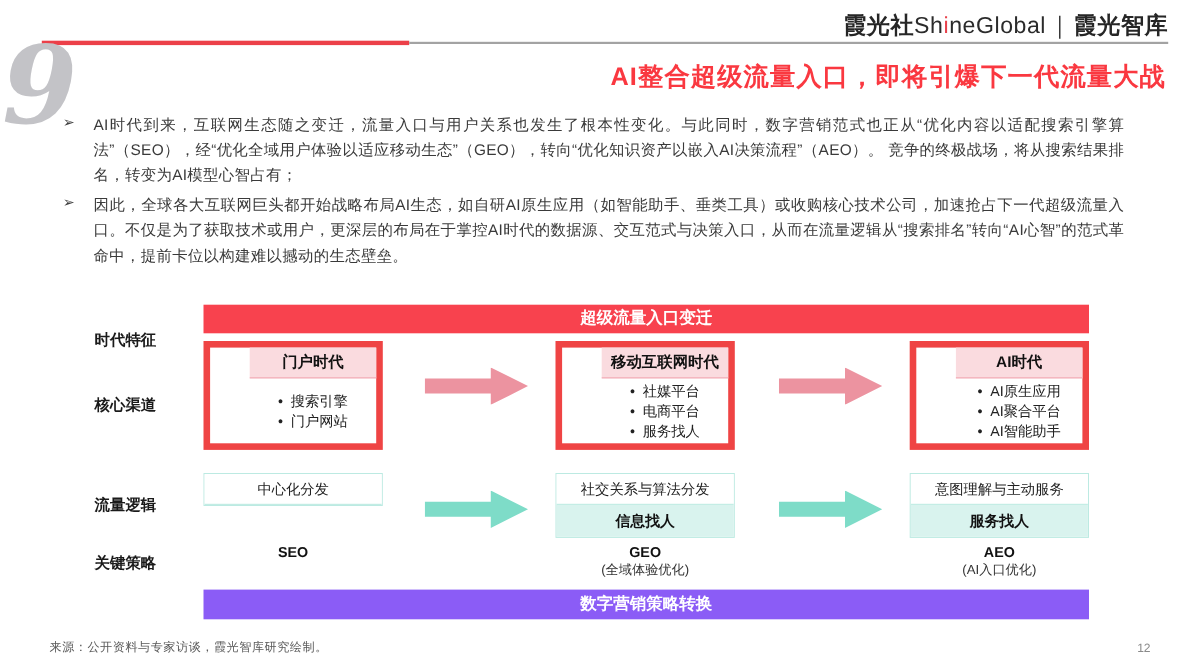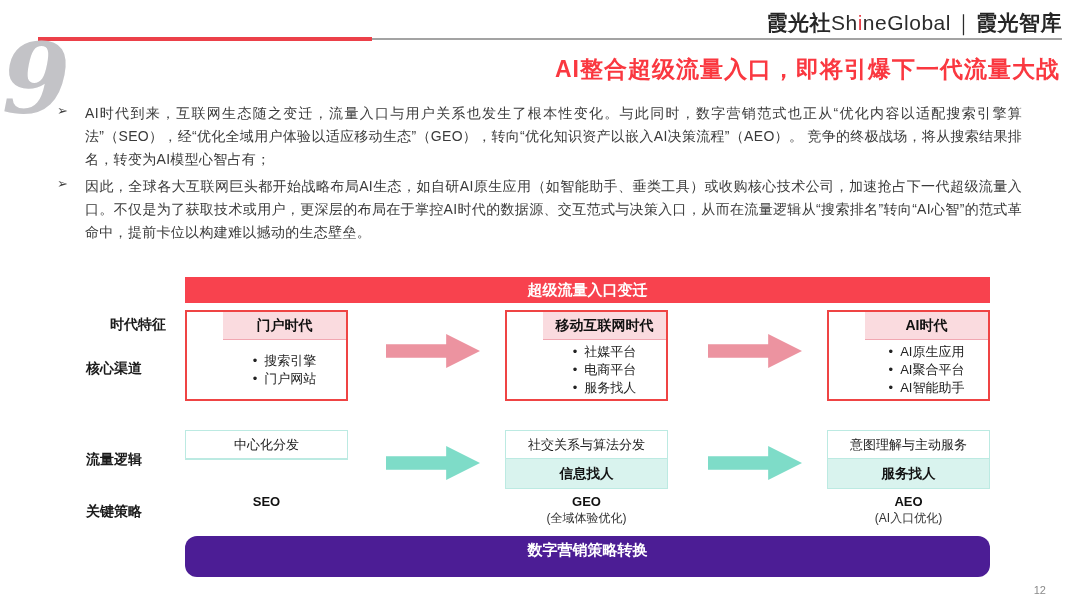--- a/index.html
+++ b/index.html
@@ -31,31 +31,31 @@
   .bullet-row{position:relative;padding-left:28px;margin-bottom:4px;}
   .bullet-marker{position:absolute;left:0;top:1px;font-size:13px;color:#404040;}
   .bullet-text{
     margin:0;font-size:14px;line-height:23px;color:#3a3a3a;text-align:justify;letter-spacing:.3px;
   }
   
   .banner{
     position:absolute;left:185px;width:805px;text-align:center;color:#fff;font-weight:700;
   }
   .banner.top{top:277px;height:26px;line-height:26px;background:#f8424e;font-size:15px;}
-  .banner.bottom{top:536px;height:41px;line-height:27px;background:#4c1d95;font-size:15px;border-radius:12px;}
+  .banner.bottom{top:536px;height:27px;line-height:27px;background:#8b5cf6;font-size:15px;}
   .row-label{position:absolute;left:86px;font-size:14px;font-weight:700;color:#1a1a1a;white-space:nowrap;}
-  .rl-0{top:316px;margin-left:24px;}
+  .rl-0{top:301px;}
   .rl-1{top:360px;}
   .rl-2{top:451px;}
   .rl-3{top:503px;}
   .col{position:absolute;width:163px;}
   .col-0{left:185px;}
   .col-1{left:505px;}
   .col-2{left:827px;}
-  .era-box{position:absolute;top:310px;left:0;width:100%;border:2px solid #ef4444;background:#fff;box-sizing:border-box;padding-left:36px;}
+  .era-box{position:absolute;top:310px;left:0;width:100%;border:6px solid #ef4444;background:#fff;box-sizing:border-box;padding-left:36px;}
   .era-head{
     height:27px;line-height:27px;background:#fadbdf;border-bottom:1px solid #f1a8b2;
     text-align:center;font-size:14px;font-weight:700;color:#111;
   }
   .era-body{height:59px;display:flex;align-items:center;justify-content:center;}
   .channel-list{list-style:none;margin:0;padding:0;font-size:13px;color:#222;}
   .channel-list li{line-height:18px;white-space:nowrap;}
   .channel-list li::before{content:"•";margin-right:7px;color:#222;}
   .logic-box{position:absolute;top:430px;left:0;width:100%;border:1px solid #bceae2;background:#fff;box-sizing:border-box;}
   .logic-top{height:27px;line-height:27px;text-align:center;font-size:13px;color:#222;border-bottom:1px solid #bceae2;background:#fff;}
@@ -169,15 +169,16 @@
       <div class="strategy-main">AEO</div>
       <div class="strategy-note">(AI入口优化)</div>
     </div>
   </div>
 
   <div class="arrow pink ar-1"></div>
   <div class="arrow pink ar-2"></div>
   <div class="arrow teal ar-3"></div>
   <div class="arrow teal ar-4"></div>
 
+  <div class="source">来源：公开资料与专家访谈，霞光智库研究绘制。</div>
   <div class="pageno">12</div>
 
 </div>
 
 </body></html>

